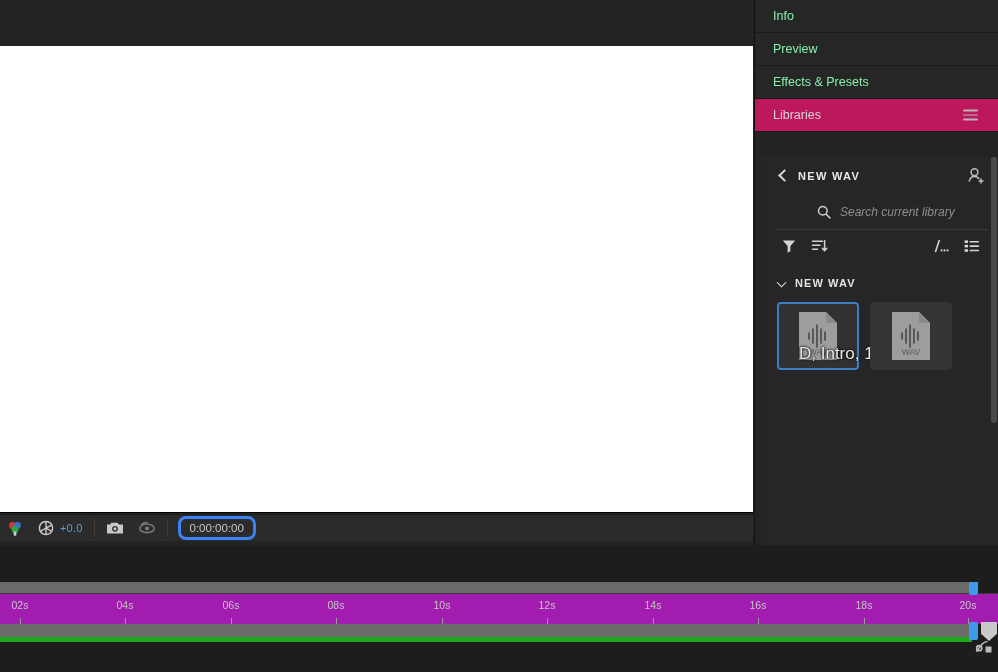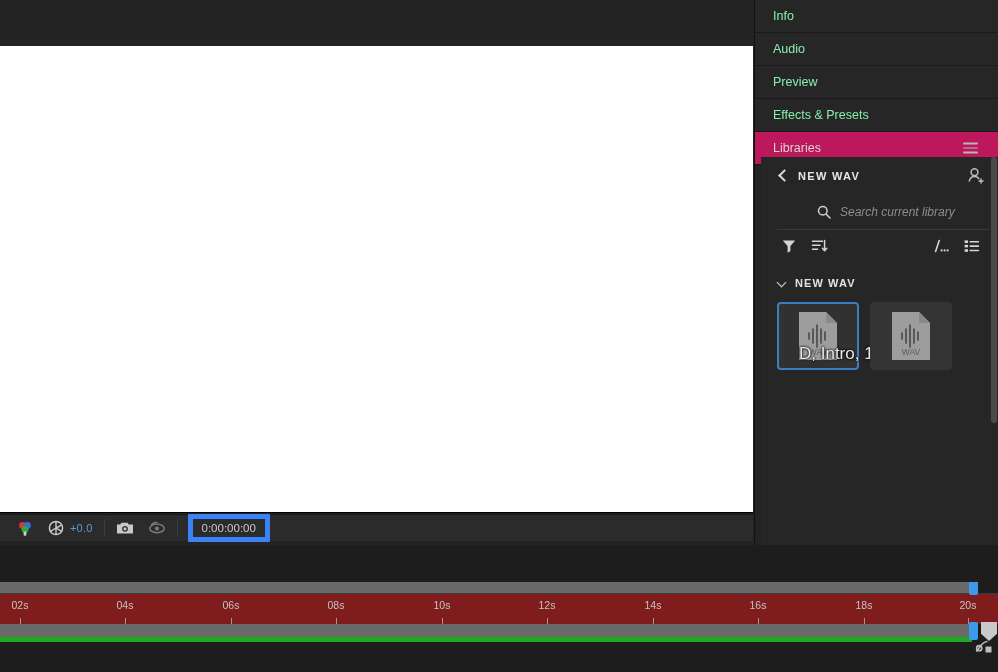--- a/index.html
+++ b/index.html
@@ -18,31 +18,30 @@
   .comp-canvas {
     position: absolute; left: 0; top: 46px; width: 753px; height: 467px;
     background: #ffffff;
     border-bottom: 1px solid #000;
   }
   .comp-toolbar {
     position: absolute; left: 0; top: 514px; width: 753px; height: 27px;
     background: #2b2b2b;
     border-top: 1px solid #1a1a1a;
     display: flex; align-items: center;
-    padding-left: 10px;
     text-align: right;
   }
   .tb-item { display: flex; align-items: center; height: 31px; padding: 0 7px; }
   .tb-sep { width: 1px; height: 18px; background: #3c3c3c; margin: 0 4px; }
   .tb-text { color: #5b9bd5; font-size: 11px; margin-left: 6px; letter-spacing: .2px;}
   .timecode {
     color: #c8c8c8; font-size: 11.5px;
     background: #2b2b2b;
-    border: 5px solid #3b82f6;
-    border-radius: 1px;
+    border: 3px solid #3b82f6;
+    border-radius: 8px;
     padding: 3px 9px;
     margin-left: 6px;
     font-family: "Liberation Sans", sans-serif;
   }
   .comp-bottom-fill { position:absolute; left:0; top:545px; width:998px; height:37px; background:#1d1d1d; }
 
   
   .dock { position: absolute; left: 754px; top: 0; width: 244px; height: 545px; background: #232323; border-left: 1px solid #111; }
   .panel-tab {
     position: relative; height: 33px; display: flex; align-items: center;
@@ -118,21 +117,21 @@
 
   
   .lib-scroll {
     position: absolute; right: 8px; top: 0px; width: 6px; height: 266px;
     background: #4a4a4a; border-radius: 3px;
   }
 
   
   .timeline { position: absolute; left: 0; top: 582px; width: 998px; height: 90px; background: #1d1d1d; }
   .tl-topbar { position: absolute; left: 0; top: 0; width: 972px; height: 11px; background: #6a6a6a; }
-  .tl-ruler { position: absolute; left: 0; top: 11px; width: 998px; height: 31px; background: #7f1d1d; border-top: 1px solid #3a3a3a; }
+  .tl-ruler { position: absolute; left: 0; top: 11px; width: 998px; height: 31px; background: #a21caf; border-top: 1px solid #3a3a3a; }
   .tick { position: absolute; top: 0; }
   .tick .lbl { position: absolute; transform: translateX(-50%); top: 5px; color: #c4c4c4; font-size: 10.5px; white-space: nowrap; }
   .tick .mark { position: absolute; left: 0; top: 24px; width: 1px; height: 6px; background: #9a9a9a; }
   .tl-workbar { position: absolute; left: 0; top: 42px; width: 972px; height: 13px; background: #6a6a6a; }
   .tl-greenline { position: absolute; left: 0; top: 55px; width: 972px; height: 5px; background: #1ea81e; }
   .tl-restfill { position: absolute; left: 0; top: 60px; width: 998px; height: 30px; background: #1d1d1d; }
 
   .playhead-top {
     position: absolute; left: 969px; top: 0px; width: 9px; height: 13px;
     background: #3d9ae8; border-radius: 0 0 2px 2px;
@@ -203,23 +202,20 @@
   </div>
 
   <div class="comp-bottom-fill"></div>
 
   <div class="dock">
 
     <div class="panel-tab">
       <span>Info</span>
     </div>
 
-    <div class="panel-tab">
-      <span>Audio</span>
-    </div>
 
     <div class="panel-tab">
       <span>Preview</span>
     </div>
 
     <div class="panel-tab">
       <span>Effects &amp; Presets</span>
     </div>
 
     <div class="panel-tab active">

